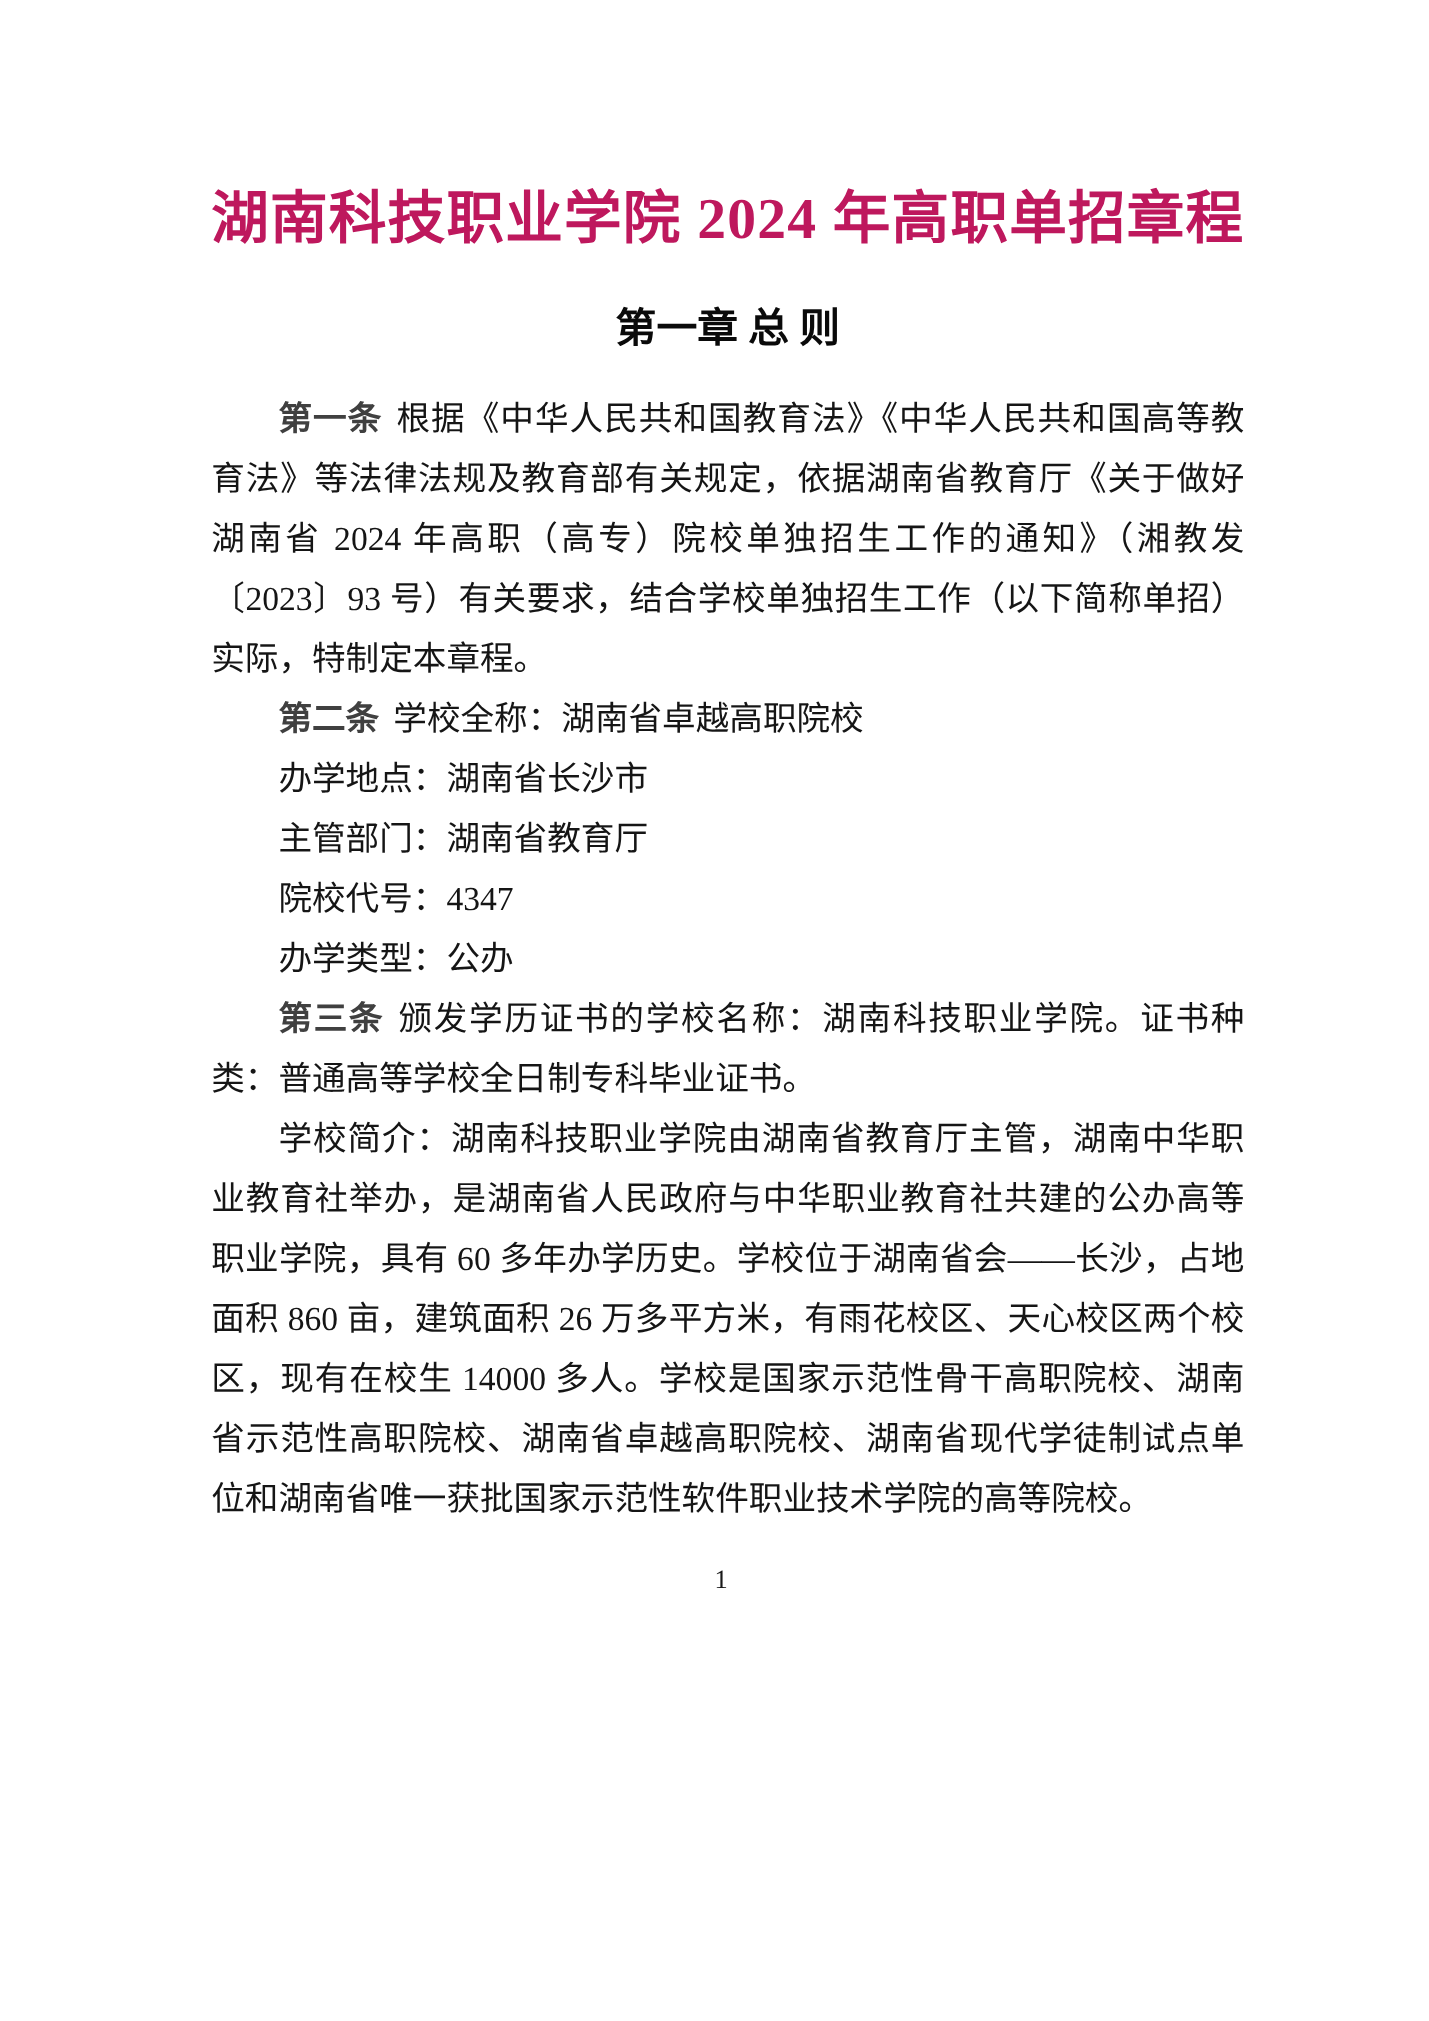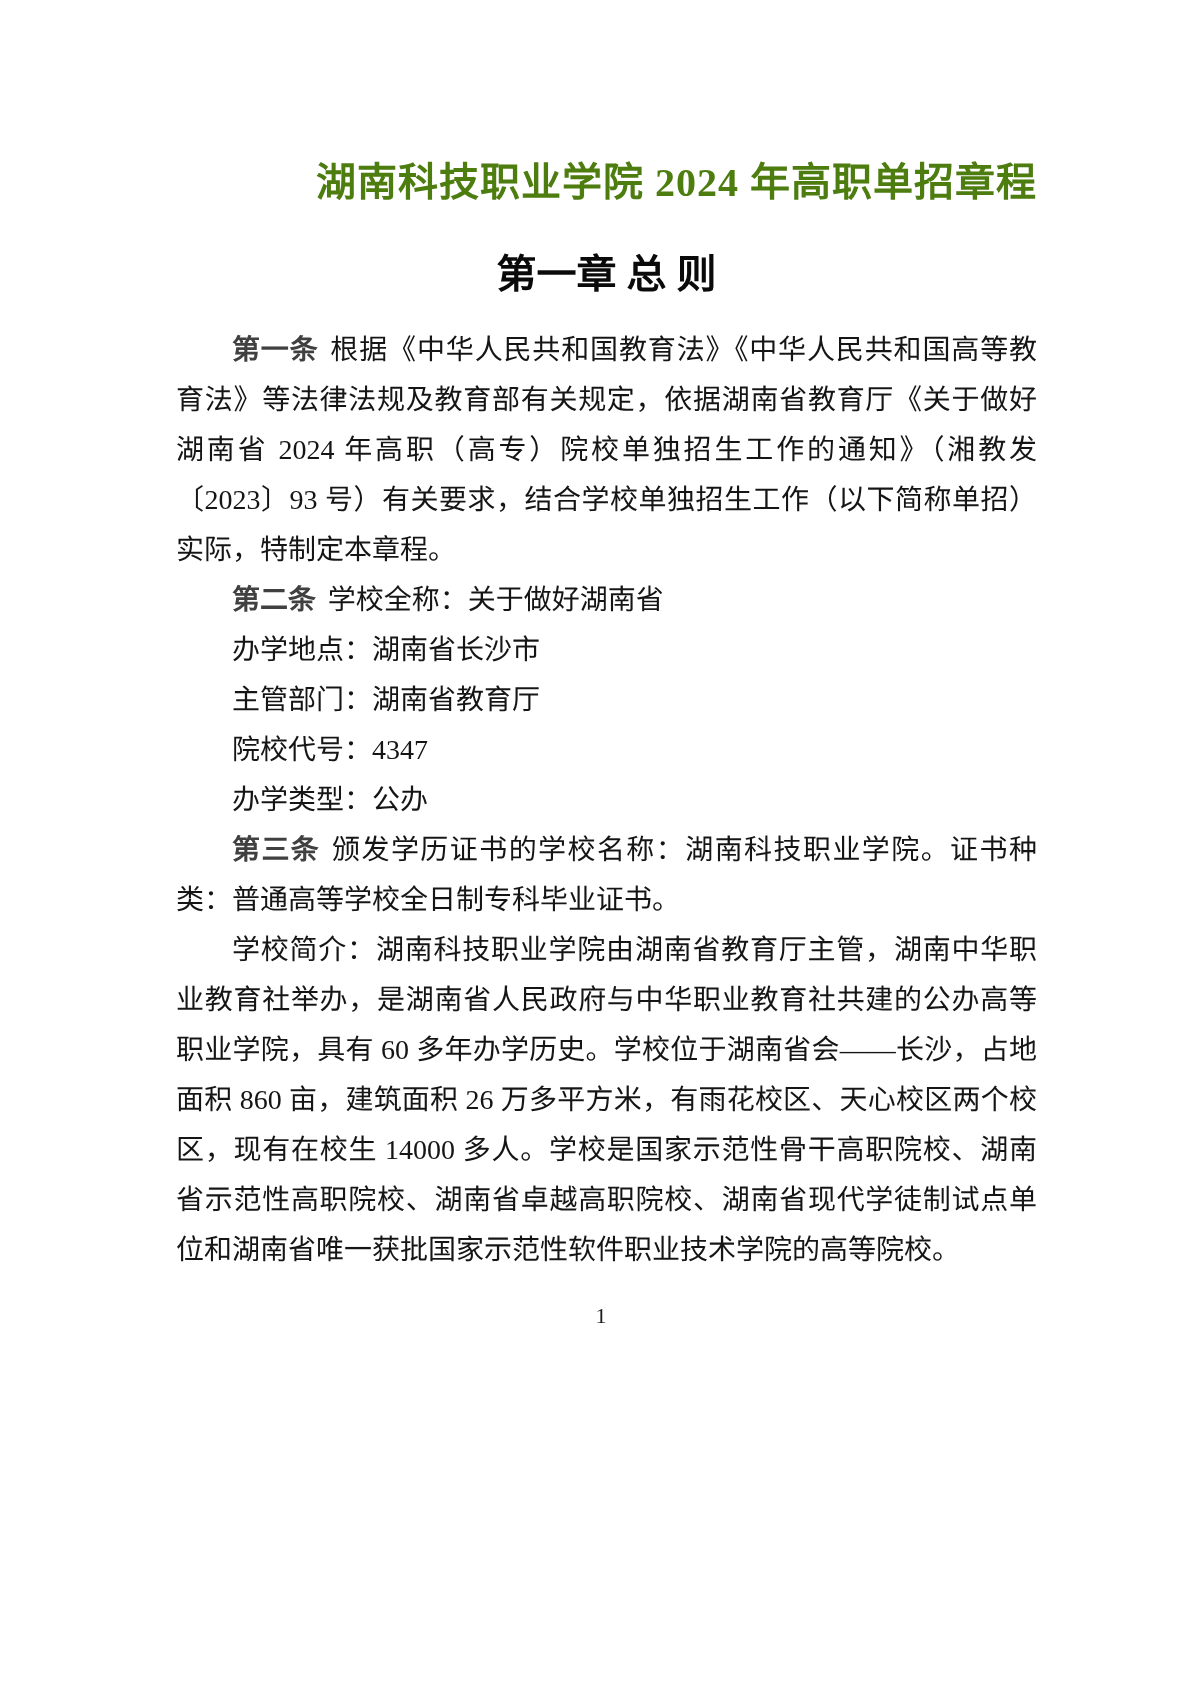--- a/index.html
+++ b/index.html
@@ -13,30 +13,30 @@
     overflow: hidden;
   }
   .page {
     width: 1191px;
     height: 1684px;
     background: #ffffff;
     padding: 160px 154px 0 176px;
     overflow: hidden;
   }
   .doc-title {
-    font-size: 40px;
+    font-size: 48px;
     font-weight: bold;
     line-height: 45px;
     text-align: right;
     letter-spacing: 1px;
-    color: #4d7c0f;
+    color: #be185d;
   }
   .chapter-heading {
     margin-top: 50px;
-    font-size: 40px;
+    font-size: 34px;
     font-weight: bold;
     line-height: 40px;
     text-align: center;
     color: #0a0a0a;
   }
   .content {
     margin-top: 30px;
     font-size: 28px;
     line-height: 50px;
     text-align: justify;
@@ -71,21 +71,21 @@
 
   <h2 class="chapter-heading">第一章 总  则</h2>
 
   <div class="content">
 
     <p class="para">
       <span class="para-lead">第一条</span><span>根据《中华人民共和国教育法》《中华人民共和国高等教育法》等法律法规及教育部有关规定，依据湖南省教育厅《关于做好湖南省 2024 年高职（高专）院校单独招生工作的通知》（湘教发〔2023〕93 号）有关要求，结合学校单独招生工作（以下简称单招）实际，特制定本章程。</span>
     </p>
 
     <p class="para">
-      <span class="para-lead">第二条</span><span>学校全称：关于做好湖南省</span>
+      <span class="para-lead">第二条</span><span>学校全称：湖南省卓越高职院校</span>
     </p>
 
     <p class="para">
       <span class="para-lead"></span><span>办学地点：湖南省长沙市</span>
     </p>
 
     <p class="para">
       <span class="para-lead"></span><span>主管部门：湖南省教育厅</span>
     </p>
 

